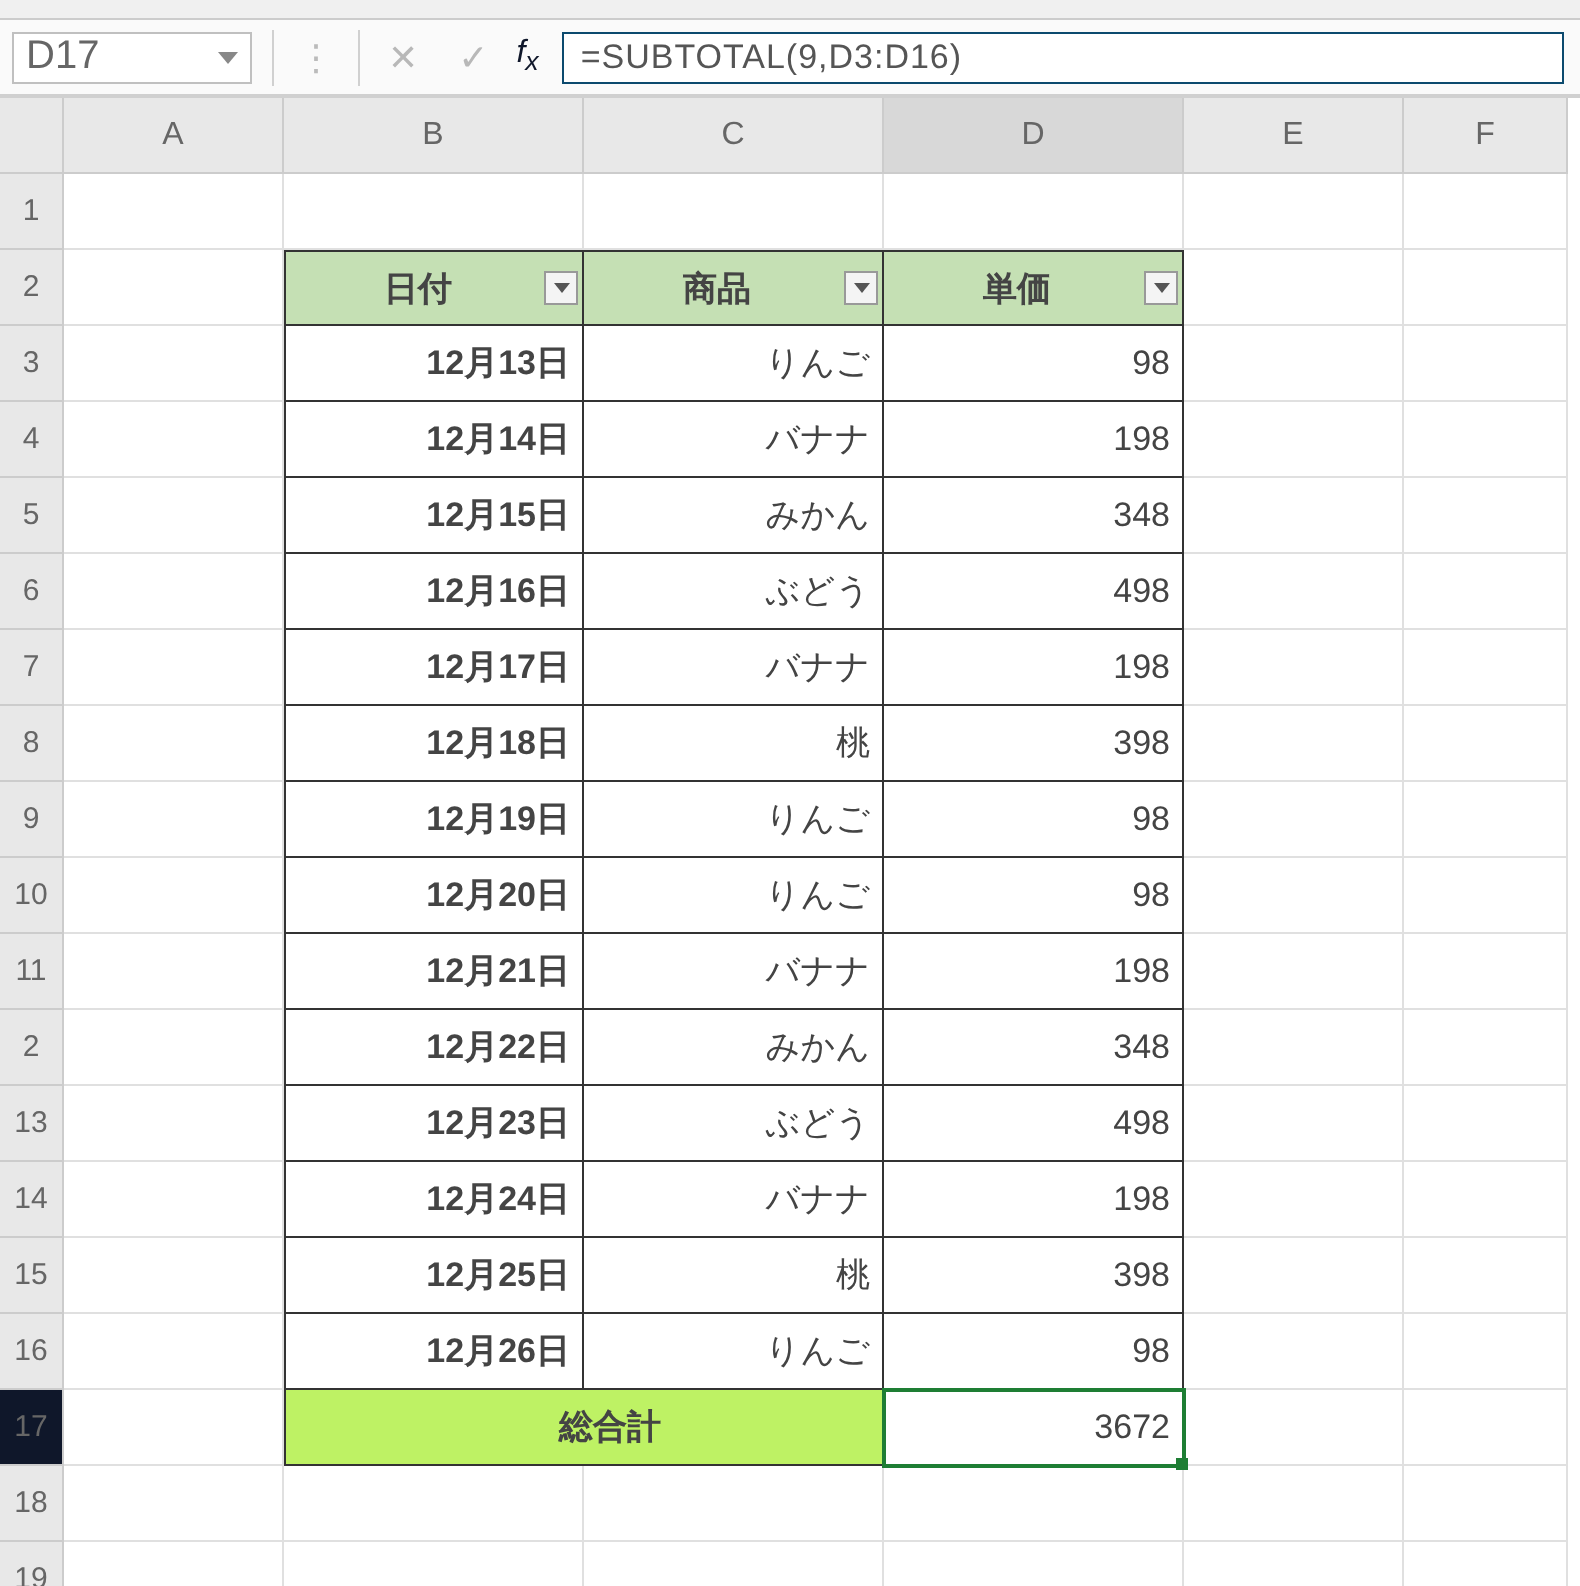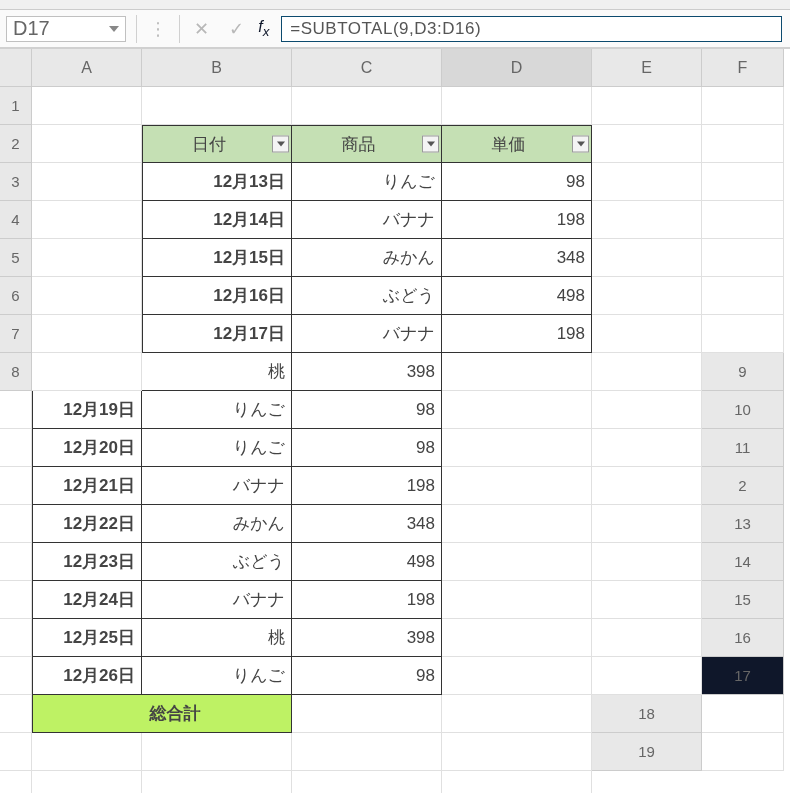--- a/index.html
+++ b/index.html
@@ -97,21 +97,21 @@
     position: relative;
   }
   .tbl-border {
     border-right: 1px solid #333;
     border-bottom: 1px solid #333;
   }
   .tbl-left { border-left: 1px solid #333; font-weight: bold; }
   .tbl-top { border-top: 1px solid #333; }
   .tbl-head {
     background: #c5e0b4;
-    font-weight: normal;
+    font-weight: bold;
     position: relative;
     justify-content: center;
     padding-right: 22px;
   }
   .tbl-total {
     background: #bef264;
     font-weight: bold;
     justify-content: center;
     padding-left: 32px;
   }
@@ -218,20 +218,21 @@
     <div class="cell"></div>
     <div class="row-head">7</div>
     <div class="cell"></div>
     <div class="cell tbl-border tbl-left">12月17日</div>
     <div class="cell tbl-border">バナナ</div>
     <div class="cell tbl-border">198</div>
     <div class="cell"></div>
     <div class="cell"></div>
     <div class="row-head">8</div>
     <div class="cell"></div>
+    <div class="cell tbl-border tbl-left">12月18日</div>
     <div class="cell tbl-border">桃</div>
     <div class="cell tbl-border">398</div>
     <div class="cell"></div>
     <div class="cell"></div>
     <div class="row-head">9</div>
     <div class="cell"></div>
     <div class="cell tbl-border tbl-left">12月19日</div>
     <div class="cell tbl-border">りんご</div>
     <div class="cell tbl-border">98</div>
     <div class="cell"></div>
@@ -281,20 +282,21 @@
     <div class="row-head">16</div>
     <div class="cell"></div>
     <div class="cell tbl-border tbl-left">12月26日</div>
     <div class="cell tbl-border">りんご</div>
     <div class="cell tbl-border">98</div>
     <div class="cell"></div>
     <div class="cell"></div>
     <div class="row-head hl">17</div>
     <div class="cell"></div>
     <div class="cell tbl-total tbl-border tbl-left" style="grid-column: span 2;">総合計</div>
+    <div class="cell tbl-border selected">3672<span class="fill-handle"></span></div>
     <div class="cell"></div>
     <div class="cell"></div>
     <div class="row-head">18</div>
     <div class="cell"></div>
     <div class="cell"></div>
     <div class="cell"></div>
     <div class="cell"></div>
     <div class="cell"></div>
     <div class="cell"></div>
     <div class="row-head">19</div>

